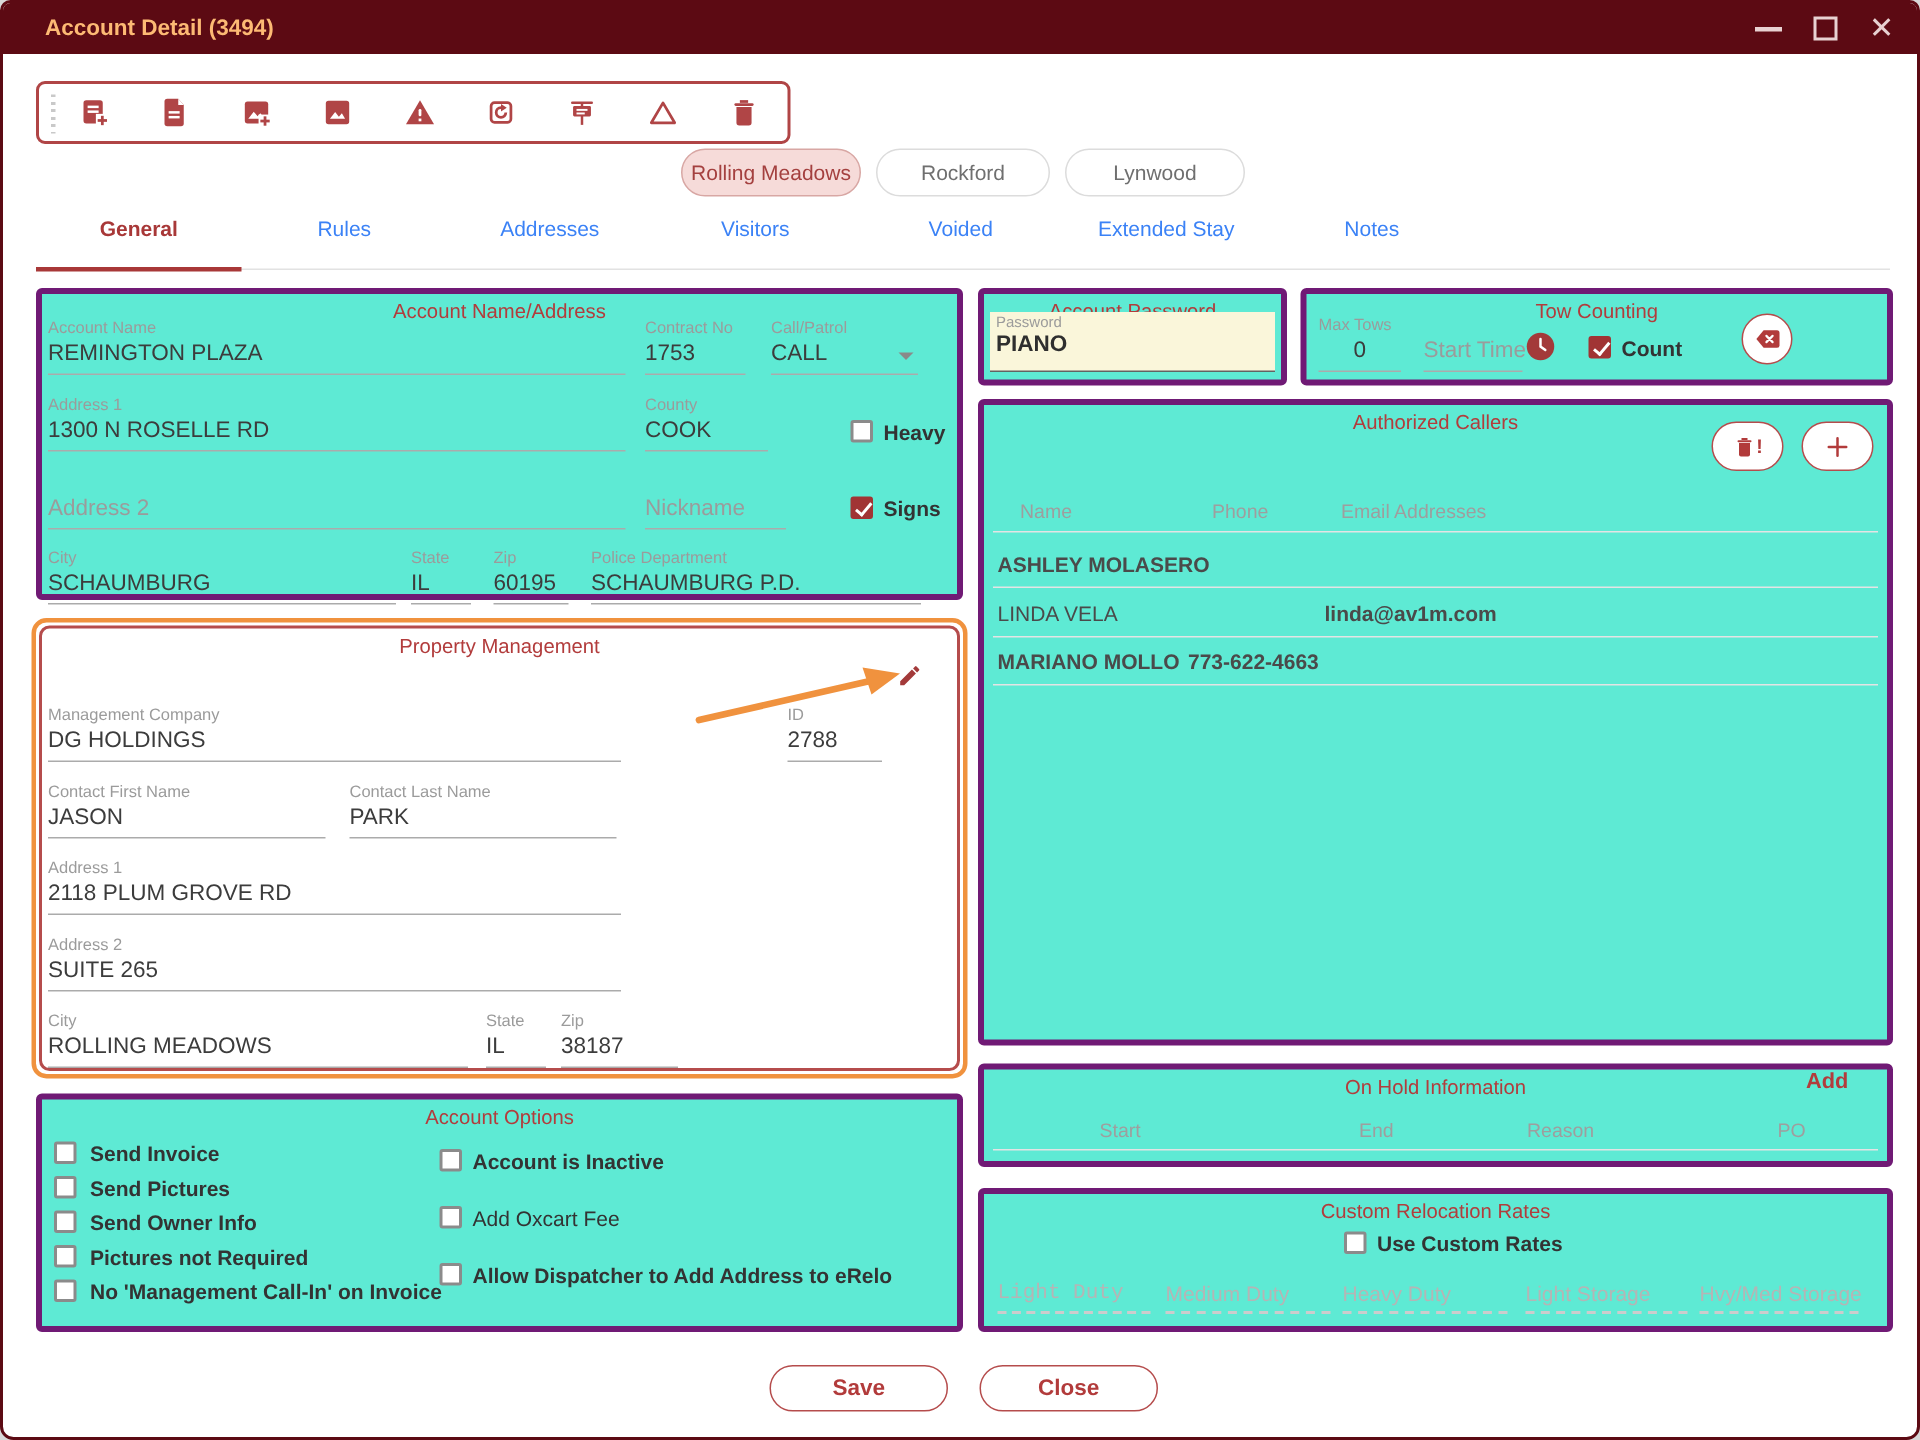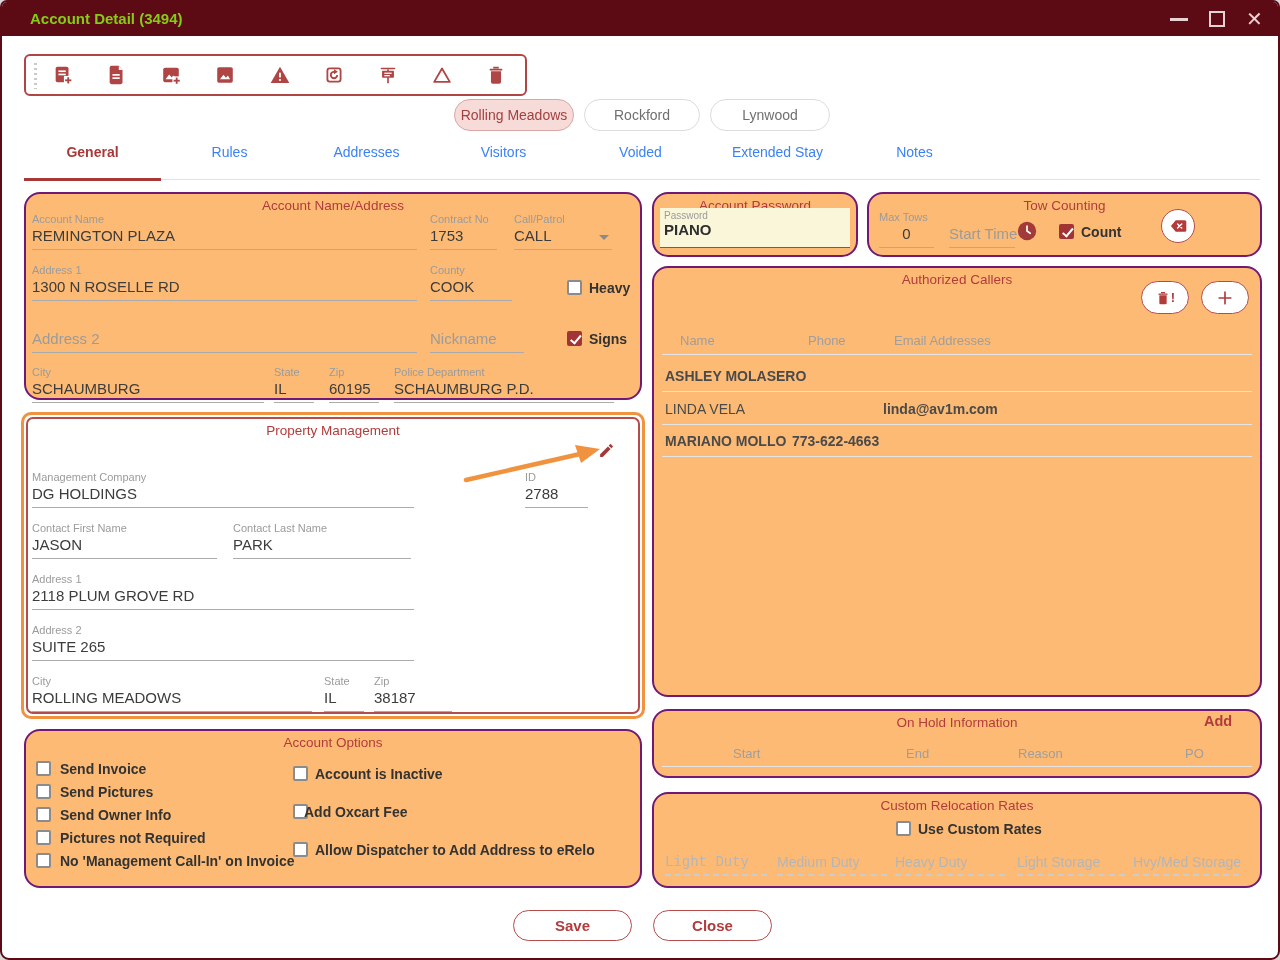--- a/index.html
+++ b/index.html
@@ -1,20 +1,20 @@
 <!DOCTYPE html>
 <html><head>
 <meta charset="utf-8">
 <style>
   * { margin:0; padding:0; box-sizing:border-box; }
   html,body { width:1280px; height:960px; background:#d8d8d8; font-family:"Liberation Sans", sans-serif; }
   .window{ position:relative; width:1280px; height:960px; background:#fff;
            border:2px solid #5c0a13; border-radius:7px 7px 9px 9px; overflow:hidden; }
   .titlebar{ position:absolute; left:0; top:0; width:100%; height:34px; background:#5c0a13; }
-  .title-text{ position:absolute; left:28px; top:8px; font-size:15px; font-weight:bold; color:#84cc16; }
+  .title-text{ position:absolute; left:28px; top:8px; font-size:15px; font-weight:bold; color:#fdba74; }
   .win-min{ position:absolute; left:1168px; top:16px; width:18px; height:3px; background:#e8d2d2; cursor:pointer;}
   .win-max{ position:absolute; left:1207px; top:9px; width:16px; height:16px; border:2.5px solid #e8d2d2; cursor:pointer;}
   .win-close{ position:absolute; left:1244px; top:5px; font-size:20px; color:#e8d2d2; cursor:pointer; line-height:24px;}
 
   
   .toolbar{ position:absolute; left:22px; top:52px; width:503px; height:42px;
             border:2px solid #b04546; border-radius:6px; display:flex; align-items:center;
             justify-content:space-between; padding:0 16px 0 24px; background:#fff;}
   .drag-dots{ position:absolute; left:8px; top:7px; width:3px; height:26px;
               background:repeating-linear-gradient(to bottom,#c9c9c9 0 2px, transparent 2px 5px); }
@@ -27,21 +27,21 @@
   .pill.active{ background:#f6dbd9; border:1px solid #d8a7a4; color:#a4403f; }
 
   
   .tab{ position:absolute; top:142px; width:137px; height:26px; text-align:center; font-size:14px;
         color:#3b82f6; cursor:pointer; }
   .tab.active{ color:#a83838; font-weight:bold; }
   .tab-line{ position:absolute; left:22px; top:177px; width:1236px; height:1px; background:#e2e2e2; }
   .tab-underline{ position:absolute; left:22px; top:176px; width:137px; height:2.5px; background:#a83838; }
 
   
-  .panel{ position:absolute; border:2px solid #701a75; border-radius:16px; background:#fdba74; }
+  .panel{ position:absolute; border:4px solid #701a75; border-radius:4px; background:#5eead4; }
   .panel-title{ position:absolute; width:100%; top:4px; text-align:center; font-size:13.5px; color:#b23c3c; }
   .pm-highlight{ position:absolute; left:19px; top:410px; width:624px; height:307px;
                  border:3.5px solid #f0923e; border-radius:10px; padding:2px; background:#fff;}
   .pm-inner{ position:relative; width:100%; height:100%; border:2px solid #b54c4c; border-radius:7px;}
 
   
   .fld{ position:absolute; border-bottom:1px solid #ababab; padding-bottom:4px; background:transparent;}
   .fld .lbl{ font-size:11px; color:#9b9b9b; height:14px; line-height:14px; white-space:nowrap;}
   .fld .val{ font-size:15px; color:#3c3c3c; height:19px; line-height:19px; white-space:nowrap;}
   .fld.ph .val{ color:#9b9b9b; }
@@ -303,21 +303,21 @@
   <div class="cb-label" style="left:58px; top:782px; font-weight:bold;">Send Pictures</div>
   <div class="cb" style="left:34px; top:805px;"></div>
   <div class="cb-label" style="left:58px; top:805px; font-weight:bold;">Send Owner Info</div>
   <div class="cb" style="left:34px; top:828px;"></div>
   <div class="cb-label" style="left:58px; top:828px; font-weight:bold;">Pictures not Required</div>
   <div class="cb" style="left:34px; top:851px;"></div>
   <div class="cb-label" style="left:58px; top:851px; font-weight:bold;">No 'Management Call-In' on Invoice</div>
   <div class="cb" style="left:291px; top:764px;"></div>
   <div class="cb-label" style="left:313px; top:764px; font-weight:bold;">Account is Inactive</div>
   <div class="cb" style="left:291px; top:802px;"></div>
-  <div class="cb-label" style="left:302px; top:802px; font-weight:bold;">Add Oxcart Fee</div>
+  <div class="cb-label" style="left:313px; top:802px; font-weight:normal;">Add Oxcart Fee</div>
   <div class="cb" style="left:291px; top:840px;"></div>
   <div class="cb-label" style="left:313px; top:840px; font-weight:bold;">Allow Dispatcher to Add Address to eRelo</div>
 
   <div class="panel" style="left:650px; top:190px; width:206px; height:65px;">
     <div class="panel-title">Account Password</div>
   </div>
   <div class="pw-box">
     <div class="lbl">Password</div>
     <div class="val">PIANO</div>
   </div>

